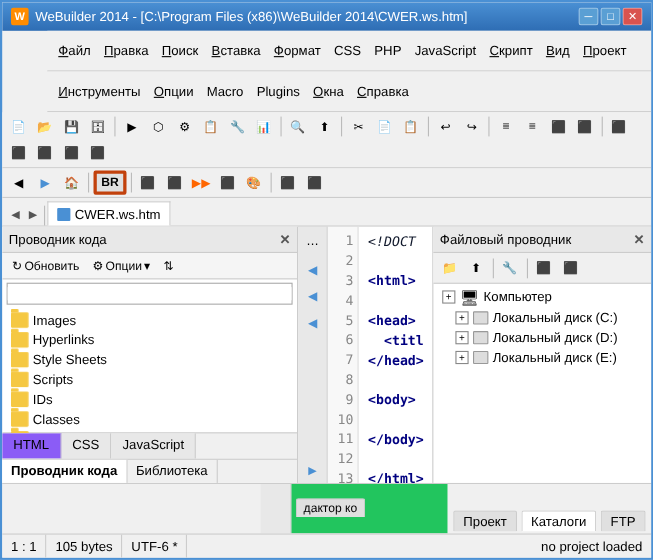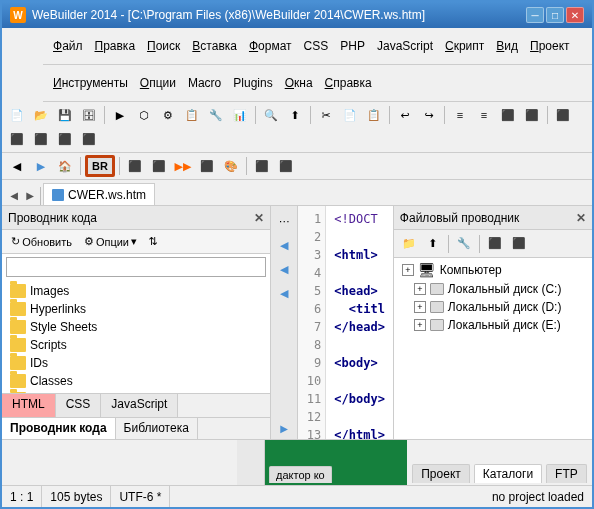--- a/index.html
+++ b/index.html
@@ -265,21 +265,21 @@
       background: #f0f0f0;
     }
     .left-tab {
       padding: 3px 10px;
       cursor: pointer;
       font-size: 12px;
       border-right: 1px solid #ccc;
       background: #e8e8e8;
     }
     .left-tab.active {
-      background: #fca5a5;
+      background: #8b5cf6;
       border-bottom: 1px solid white;
       margin-bottom: -1px;
     }
     .left-panel-nav {
       border-top: 1px solid #ccc;
       display: flex;
       height: 22px;
       background: #f0f0f0;
     }
     .left-nav-item {
@@ -348,21 +348,21 @@
       font-size: 12px;
       flex: 1;
       overflow: auto;
     }
     .code-line {
       height: 18px;
       line-height: 18px;
       white-space: nowrap;
     }
     .code-tag { color: #000080; font-weight: bold; }
-    .code-doctype { color: #4c1d95; }
+    .code-doctype { color: #0f172a; font-style: italic; }
 
     
     .right-panel {
       width: 205px;
       border-left: 1px solid #ccc;
       display: flex;
       flex-direction: column;
       background: #fff;
     }
     .right-panel-toolbar {
@@ -421,23 +421,23 @@
       display: flex;
       flex-direction: column;
     }
     .bottom-middle {
       width: 28px;
       background: #e8e8e8;
       border-right: 1px solid #ccc;
     }
     .bottom-code {
       flex: 1;
-      background: #15803d;
-      display: flex;
-      align-items: flex-end;
+      background: #22c55e;
+      display: flex;
+      align-items: center;
       padding-bottom: 2px;
       padding-left: 4px;
     }
     .bottom-right {
       width: 185px;
       background: #f0f0f0;
       display: flex;
       align-items: flex-end;
       padding: 2px 4px;
       gap: 4px;

